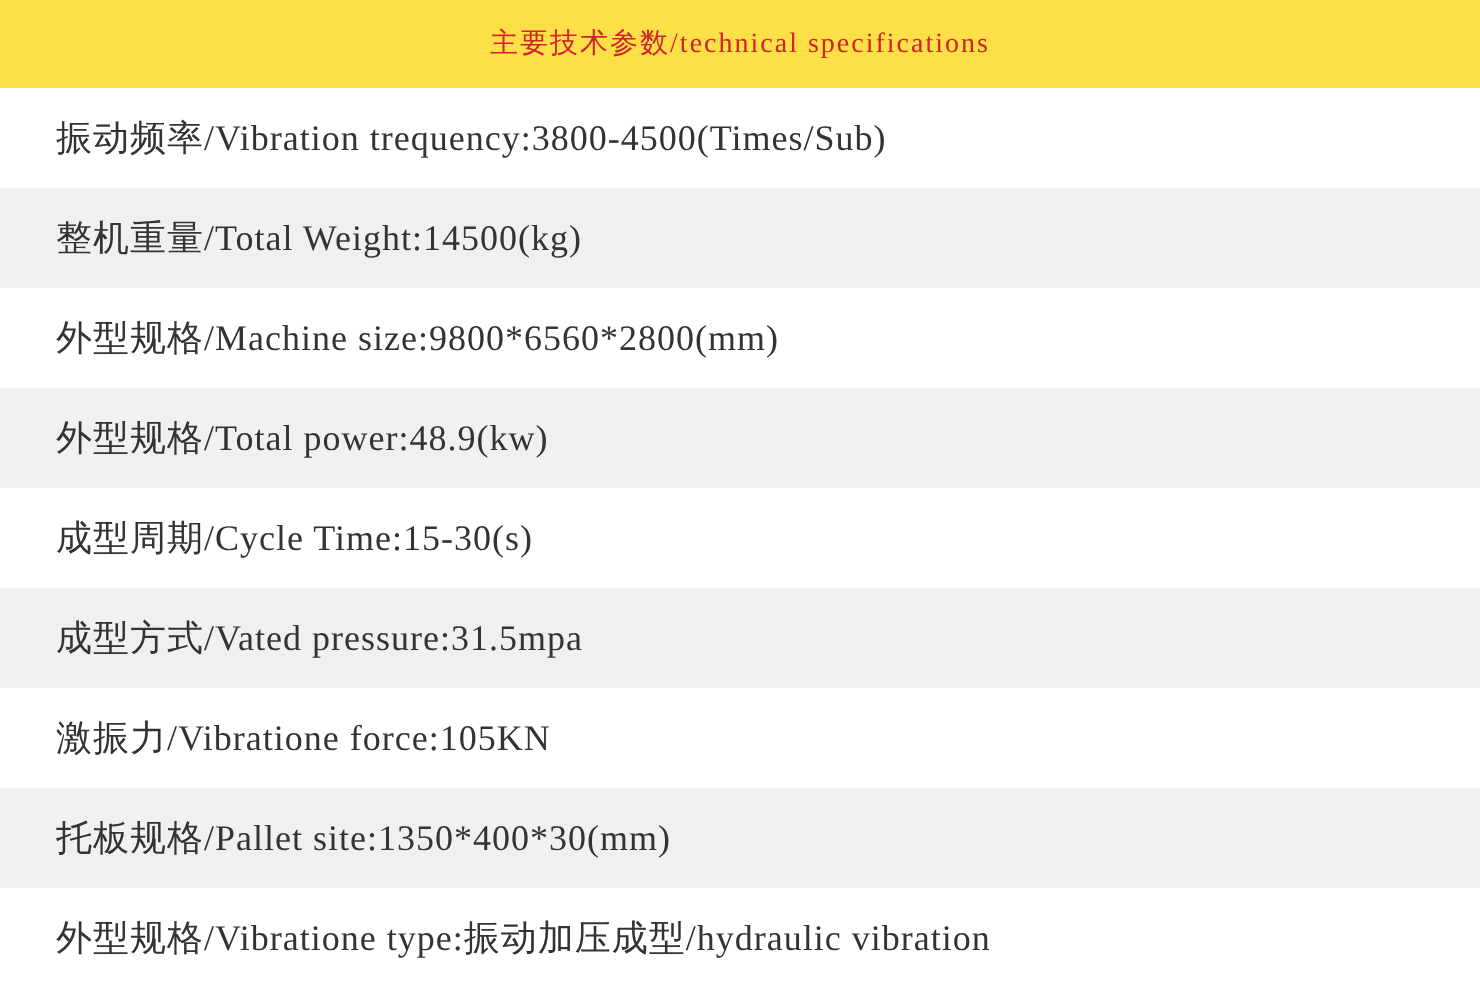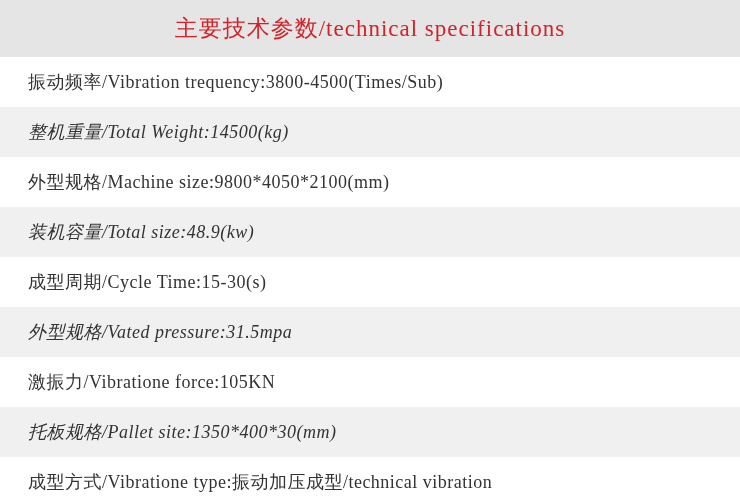--- a/index.html
+++ b/index.html
@@ -6,47 +6,46 @@
       margin: 0;
       padding: 0;
       box-sizing: border-box;
     }
     body {
       font-family: "SimSun", "宋体", serif;
       background: #ffffff;
       width: 740px;
     }
     .title-row {
-      background: #e5e5e5;
+      background: #fde047;
       padding: 13px 20px;
       text-align: center;
       color: #d2232a;
-      font-size: 23px;
+      font-size: 14px;
       letter-spacing: 1px;
     }
     .spec-row {
       padding: 13px 28px;
       color: #333;
       font-size: 18px;
       letter-spacing: 0.5px;
     }
     .spec-row.odd {
       background: #ffffff;
     }
     .spec-row.even {
       background: #f0f0f0;
-      font-style: italic;
     }
   </style>
 </head>
 <body>
 
 <div class="title-row">主要技术参数/technical specifications</div>
 
 <div class="spec-row odd">振动频率/Vibration trequency:3800-4500(Times/Sub)</div>
 <div class="spec-row even">整机重量/Total Weight:14500(kg)</div>
-<div class="spec-row odd">外型规格/Machine size:9800*4050*2100(mm)</div>
-<div class="spec-row even">装机容量/Total size:48.9(kw)</div>
+<div class="spec-row odd">外型规格/Machine size:9800*6560*2800(mm)</div>
+<div class="spec-row even">外型规格/Total power:48.9(kw)</div>
 <div class="spec-row odd">成型周期/Cycle Time:15-30(s)</div>
-<div class="spec-row even">外型规格/Vated pressure:31.5mpa</div>
+<div class="spec-row even">成型方式/Vated pressure:31.5mpa</div>
 <div class="spec-row odd">激振力/Vibratione force:105KN</div>
 <div class="spec-row even">托板规格/Pallet site:1350*400*30(mm)</div>
-<div class="spec-row odd">成型方式/Vibratione type:振动加压成型/technical vibration</div>
+<div class="spec-row odd">外型规格/Vibratione type:振动加压成型/hydraulic vibration</div>
 
 </body></html>

